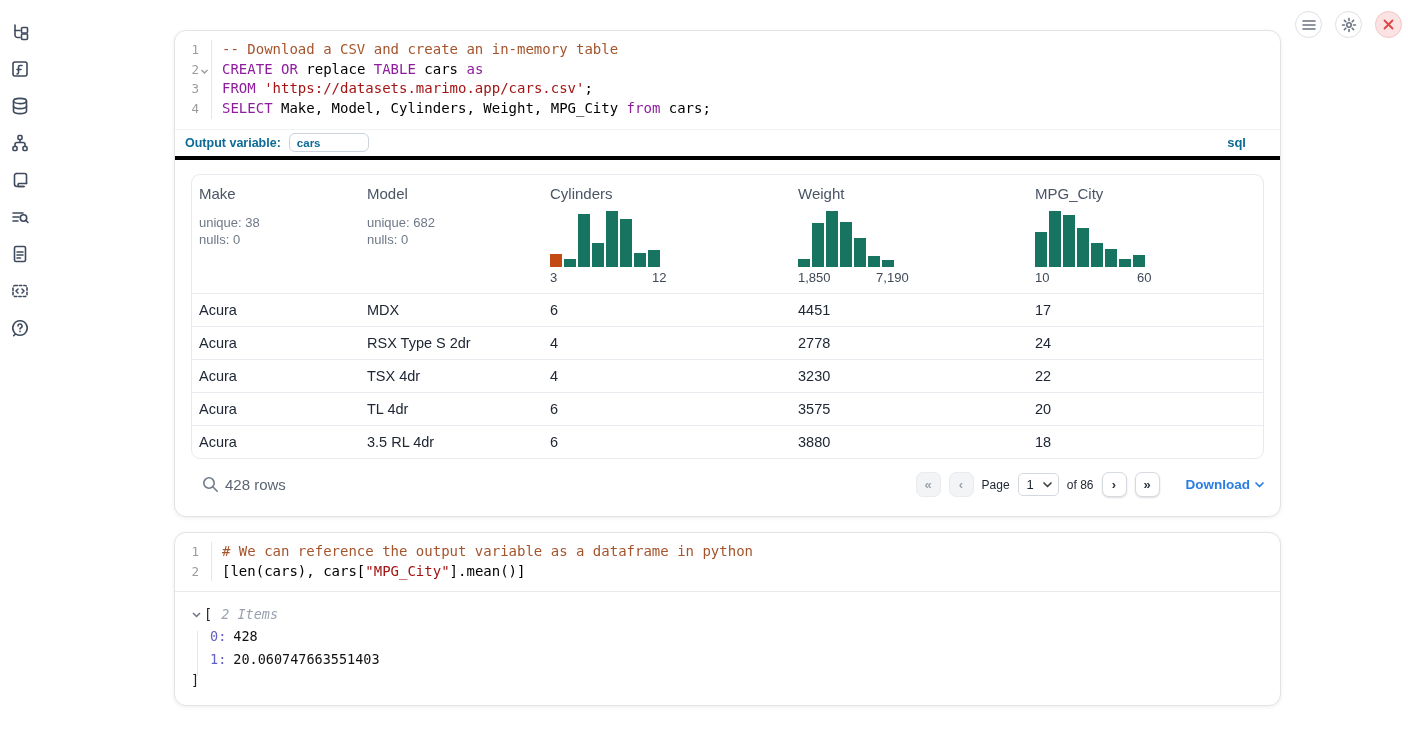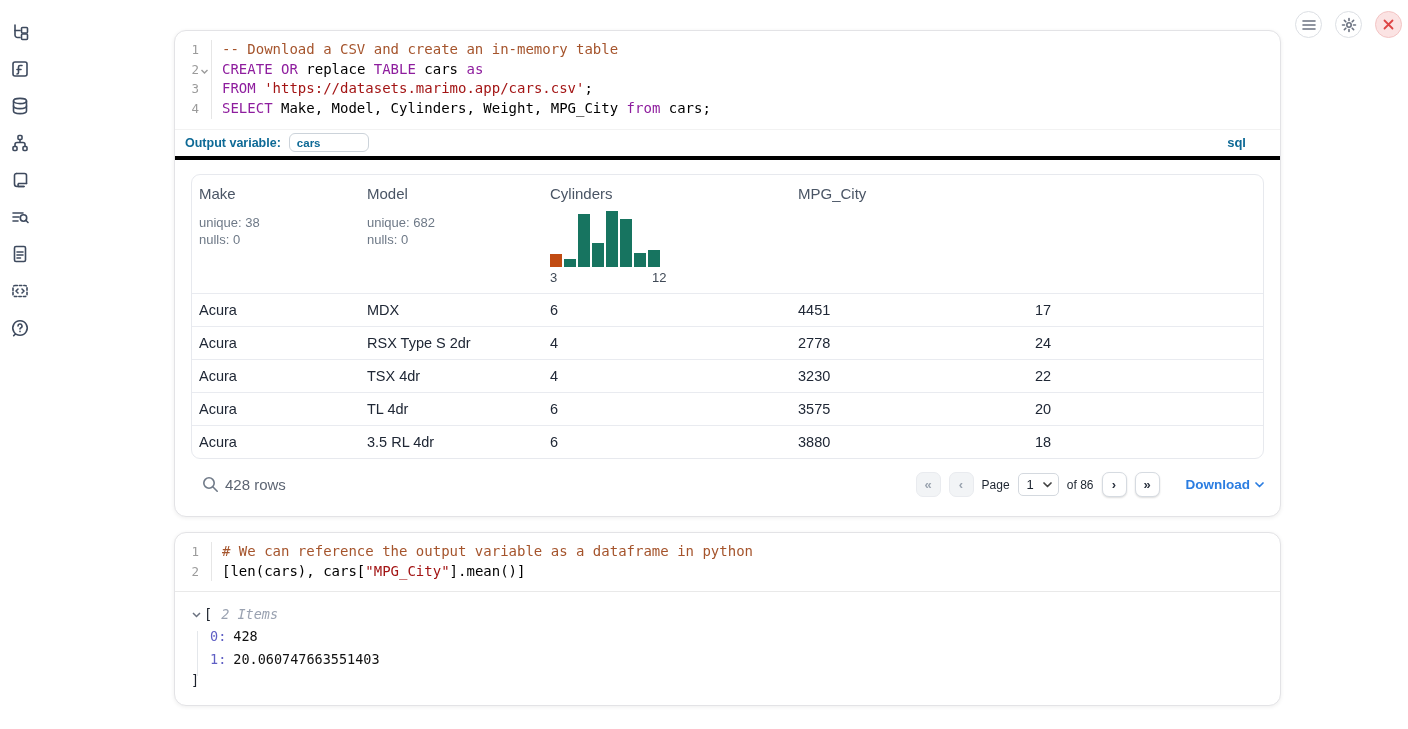--- a/index.html
+++ b/index.html
@@ -228,21 +228,52 @@
                   <div class="hist-bar" style="height:48px;background:#177460"></div>
                   <div class="hist-bar" style="height:14px;background:#177460"></div>
                   <div class="hist-bar" style="height:17px;background:#177460"></div>
                 </div>
       <div class="hist-labels">
         <span>3</span>
         <span class="hist-label-max">12</span>
       </div>
               </div></div>
             <div class="th">
-    <span class="th-title">MPG_City</span></div>
+    <span class="th-title">Weight</span><div class="hist" style="width:96px">
+      <div class="hist-bars">
+                  <div class="hist-bar" style="height:8px;background:#177460"></div>
+                  <div class="hist-bar" style="height:44px;background:#177460"></div>
+                  <div class="hist-bar" style="height:56px;background:#177460"></div>
+                  <div class="hist-bar" style="height:45px;background:#177460"></div>
+                  <div class="hist-bar" style="height:29px;background:#177460"></div>
+                  <div class="hist-bar" style="height:11px;background:#177460"></div>
+                  <div class="hist-bar" style="height:7px;background:#177460"></div>
+                </div>
+      <div class="hist-labels">
+        <span>1,850</span>
+        <span class="hist-label-max">7,190</span>
+      </div>
+              </div></div>
+            <div class="th">
+    <span class="th-title">MPG_City</span><div class="hist" style="width:110px">
+      <div class="hist-bars">
+                  <div class="hist-bar" style="height:35px;background:#177460"></div>
+                  <div class="hist-bar" style="height:56px;background:#177460"></div>
+                  <div class="hist-bar" style="height:52px;background:#177460"></div>
+                  <div class="hist-bar" style="height:39px;background:#177460"></div>
+                  <div class="hist-bar" style="height:24px;background:#177460"></div>
+                  <div class="hist-bar" style="height:18px;background:#177460"></div>
+                  <div class="hist-bar" style="height:8px;background:#177460"></div>
+                  <div class="hist-bar" style="height:12px;background:#177460"></div>
+                </div>
+      <div class="hist-labels">
+        <span>10</span>
+        <span class="hist-label-max">60</span>
+      </div>
+              </div></div>
           </div>
         <div id="table-body">
             <div class="tr cols">
               <div class="td">Acura</div>
               <div class="td">MDX</div>
               <div class="td">6</div>
               <div class="td">4451</div>
               <div class="td">17</div>
             </div>
             <div class="tr cols">

